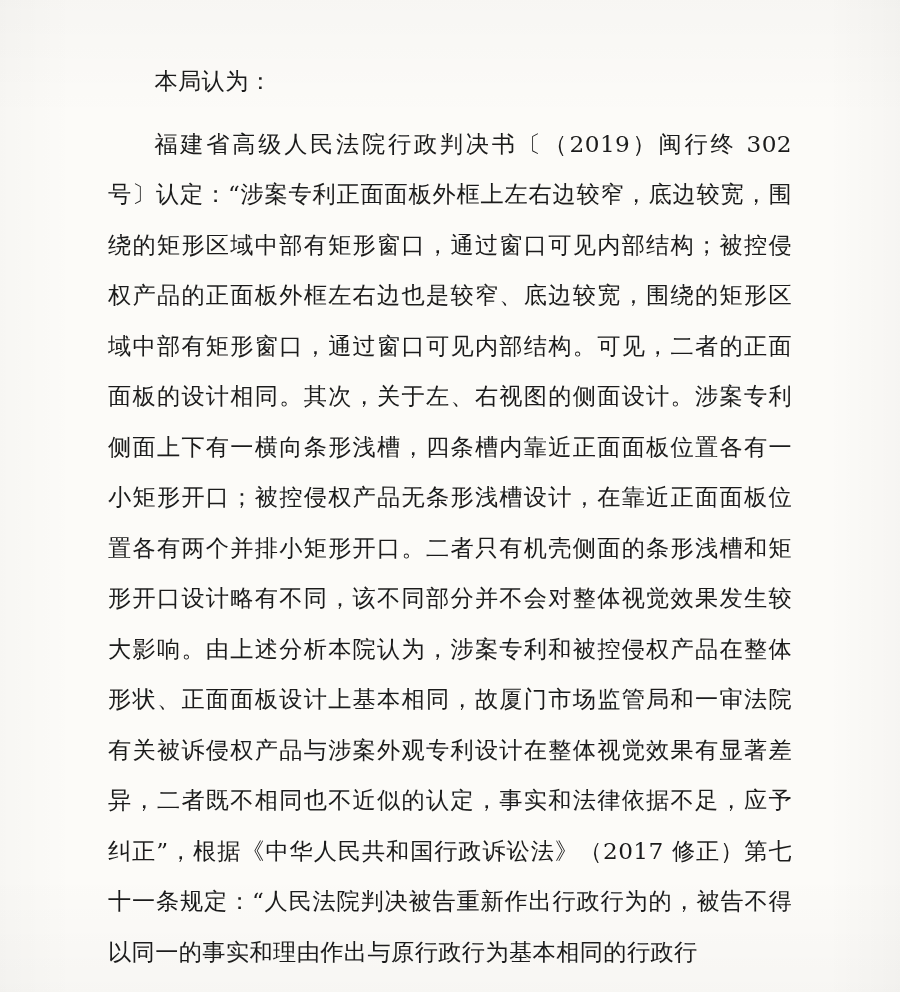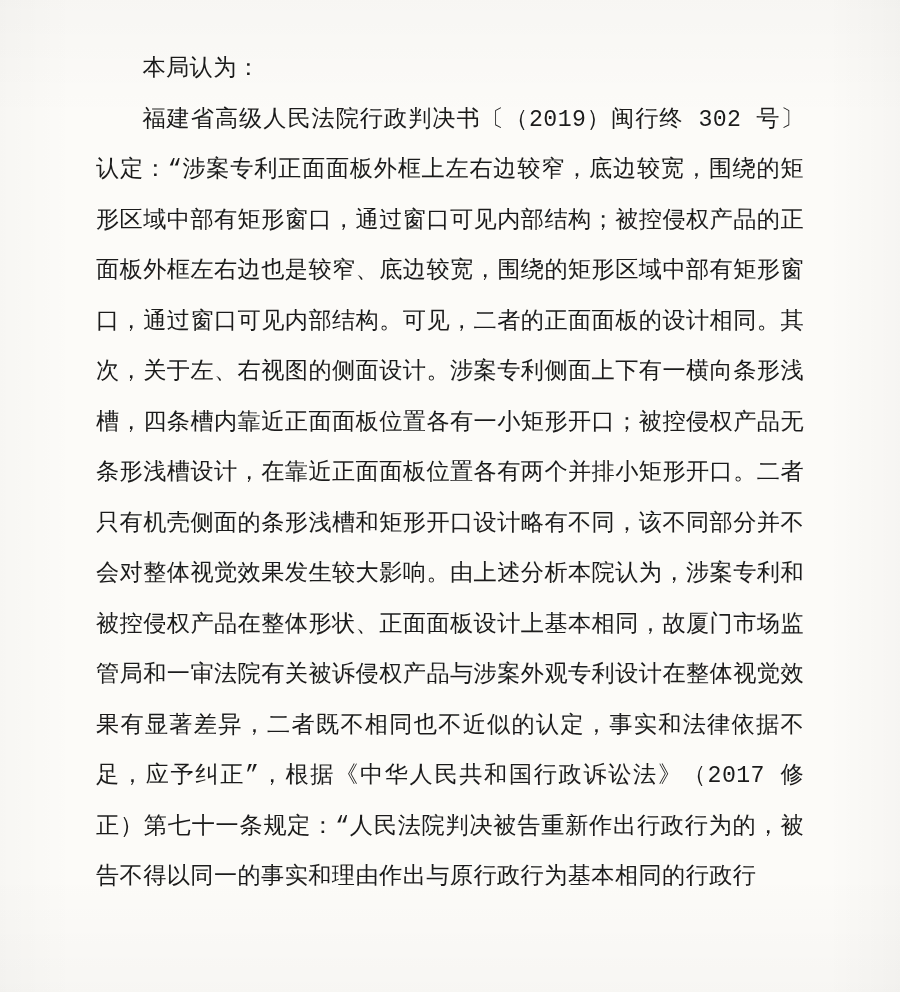--- a/index.html
+++ b/index.html
@@ -35,24 +35,23 @@
     position: relative;
     z-index: 1;
     color: #1b1b1b;
     font-size: 23.2px;
     line-height: 50.5px;
     text-align: justify;
     text-justify: inter-ideograph;
     letter-spacing: 0.4px;
   }
   .para {
-    margin: 0;
+    margin: 12px;
     text-indent: 2em;
     white-space: normal;
-    font-family: Liberation Mono, monospace;
   }
   .para + .para {
     margin-top: 0;
   }
 </style>
 </head>
 <body>
 
 <div class="page">
   <div class="doc-body">

